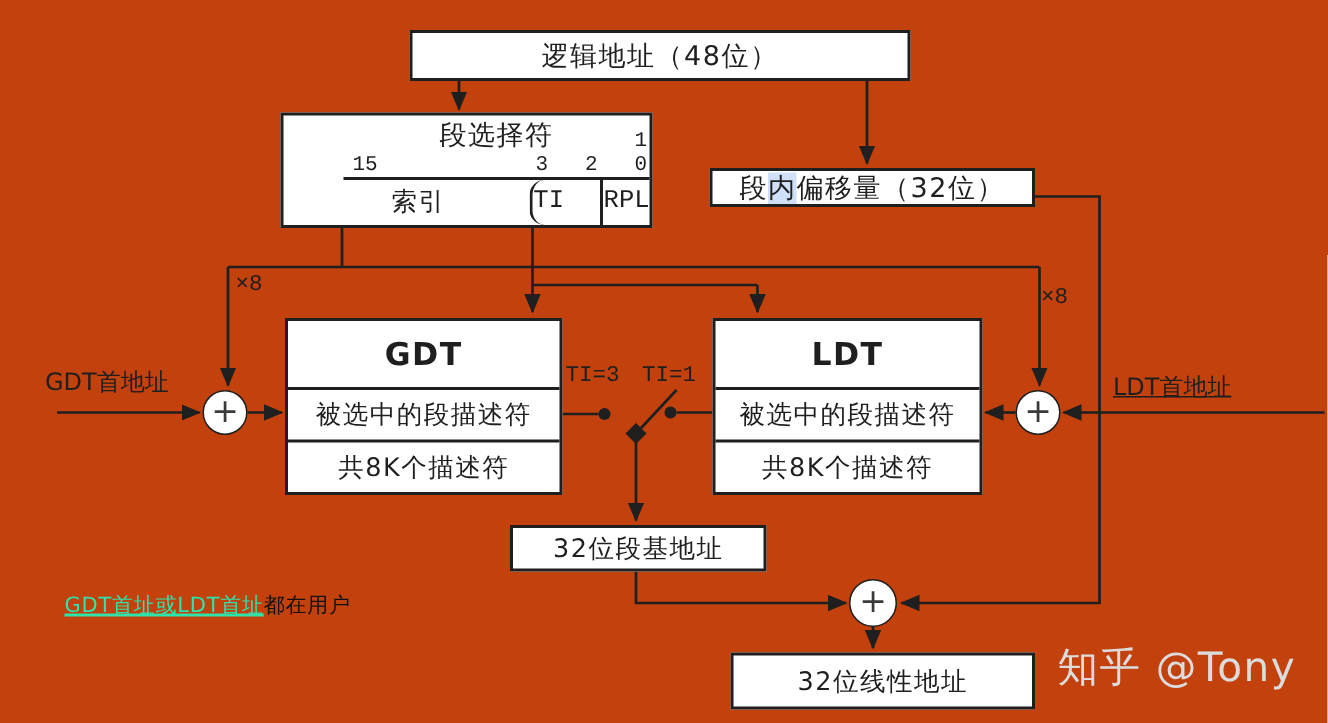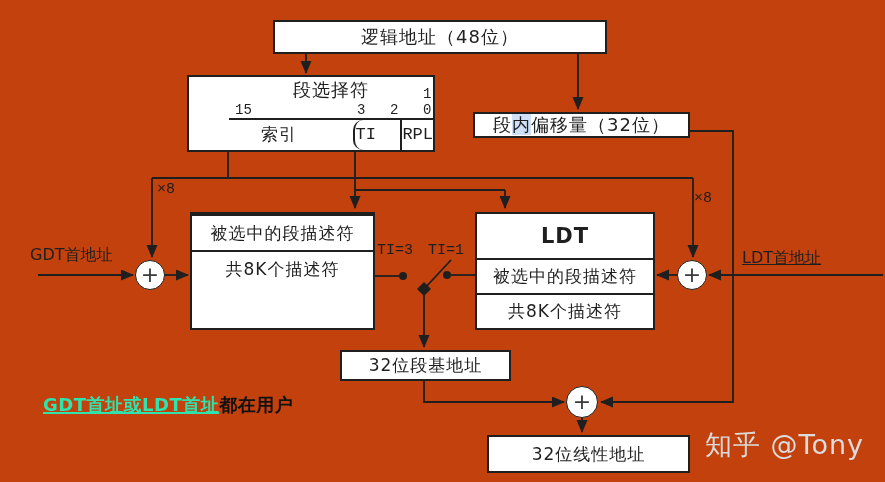--- a/index.html
+++ b/index.html
@@ -29,21 +29,21 @@
   .sel-row{display:flex;width:100%;height:34px;border-top:2px solid #1f1f1f;box-sizing:border-box;gap:24px;}
   .sel-cell{display:flex;align-items:center;justify-content:center;font-size:17px;box-sizing:border-box;height:100%;}
   
   .tbl{flex-direction:column;padding:0;justify-content:flex-start;}
   .tbl-title{display:flex;align-items:center;justify-content:center;width:100%;height:46px;
              font-weight:bold;font-size:21px;letter-spacing:1px;}
   .tbl-row{display:flex;align-items:center;justify-content:center;width:100%;height:36px;
            border-top:2px solid #1f1f1f;box-sizing:border-box;font-size:17px;}
   .hl-char{background:#cfe0f8;}
   #note{
-    position:absolute;left:43px;top:392px;font-size:18px;font-weight:bold;
+    position:absolute;left:43px;top:392px;font-size:14px;font-weight:normal;
     line-height:25px;letter-spacing:0.5px;color:#111;
   }
   #note .teal{color:#2fe3ac;text-decoration:underline;text-decoration-thickness:2px;}
   #watermark{
     position:absolute;left:705px;top:427px;font-size:27px;color:#dcdcdc;
     letter-spacing:1px;white-space:nowrap;
   }
 </style>
 </head>
 <body>
@@ -127,20 +127,21 @@
     </div>
   </div>
 
   <div class="box" style="left:473px;top:112px;width:217px;height:26px;">
     <span>
       <span>段</span><span class="hl-char">内</span><span>偏移量（32位）</span>
     </span>
   </div>
 
   <div class="box tbl" style="left:190px;top:212px;width:185px;height:118px;">
+    <div class="tbl-title" style="border-top:none;">GDT</div>
     <div class="tbl-row">被选中的段描述符</div>
     <div class="tbl-row">共8K个描述符</div>
   </div>
 
   <div class="box tbl" style="left:475px;top:212px;width:180px;height:118px;">
     <div class="tbl-title" style="border-top:none;">LDT</div>
     <div class="tbl-row">被选中的段描述符</div>
     <div class="tbl-row">共8K个描述符</div>
   </div>
 

